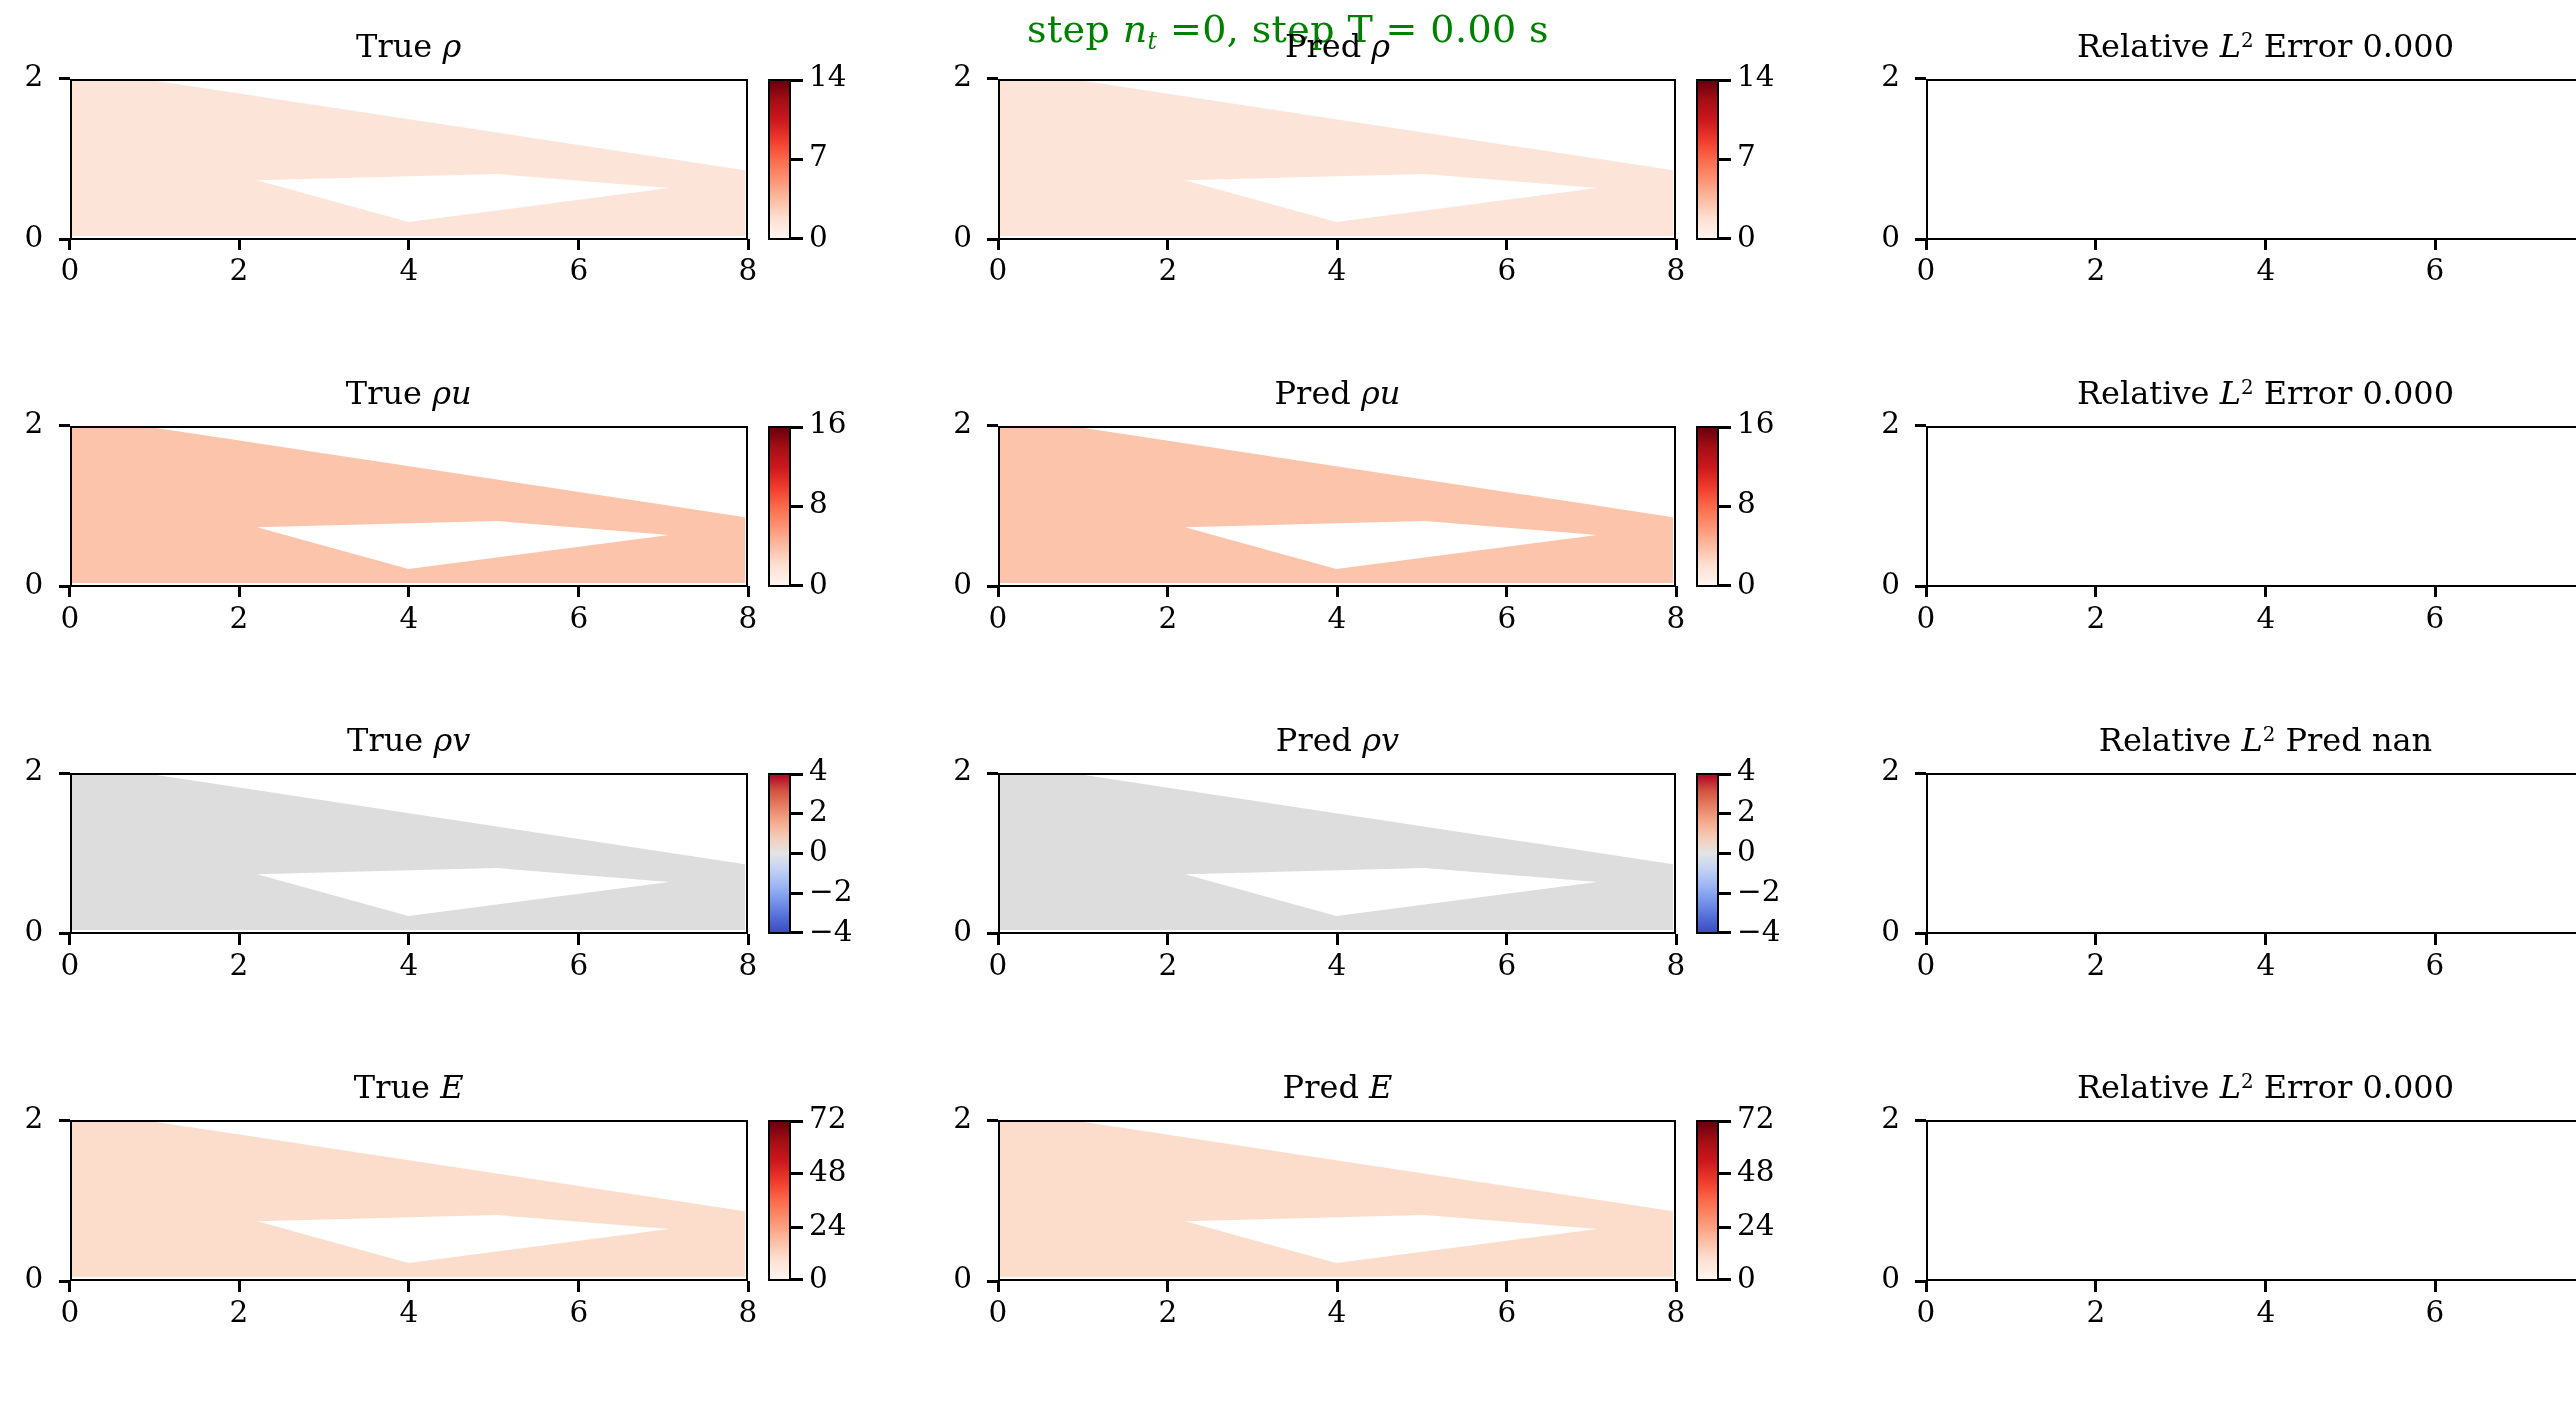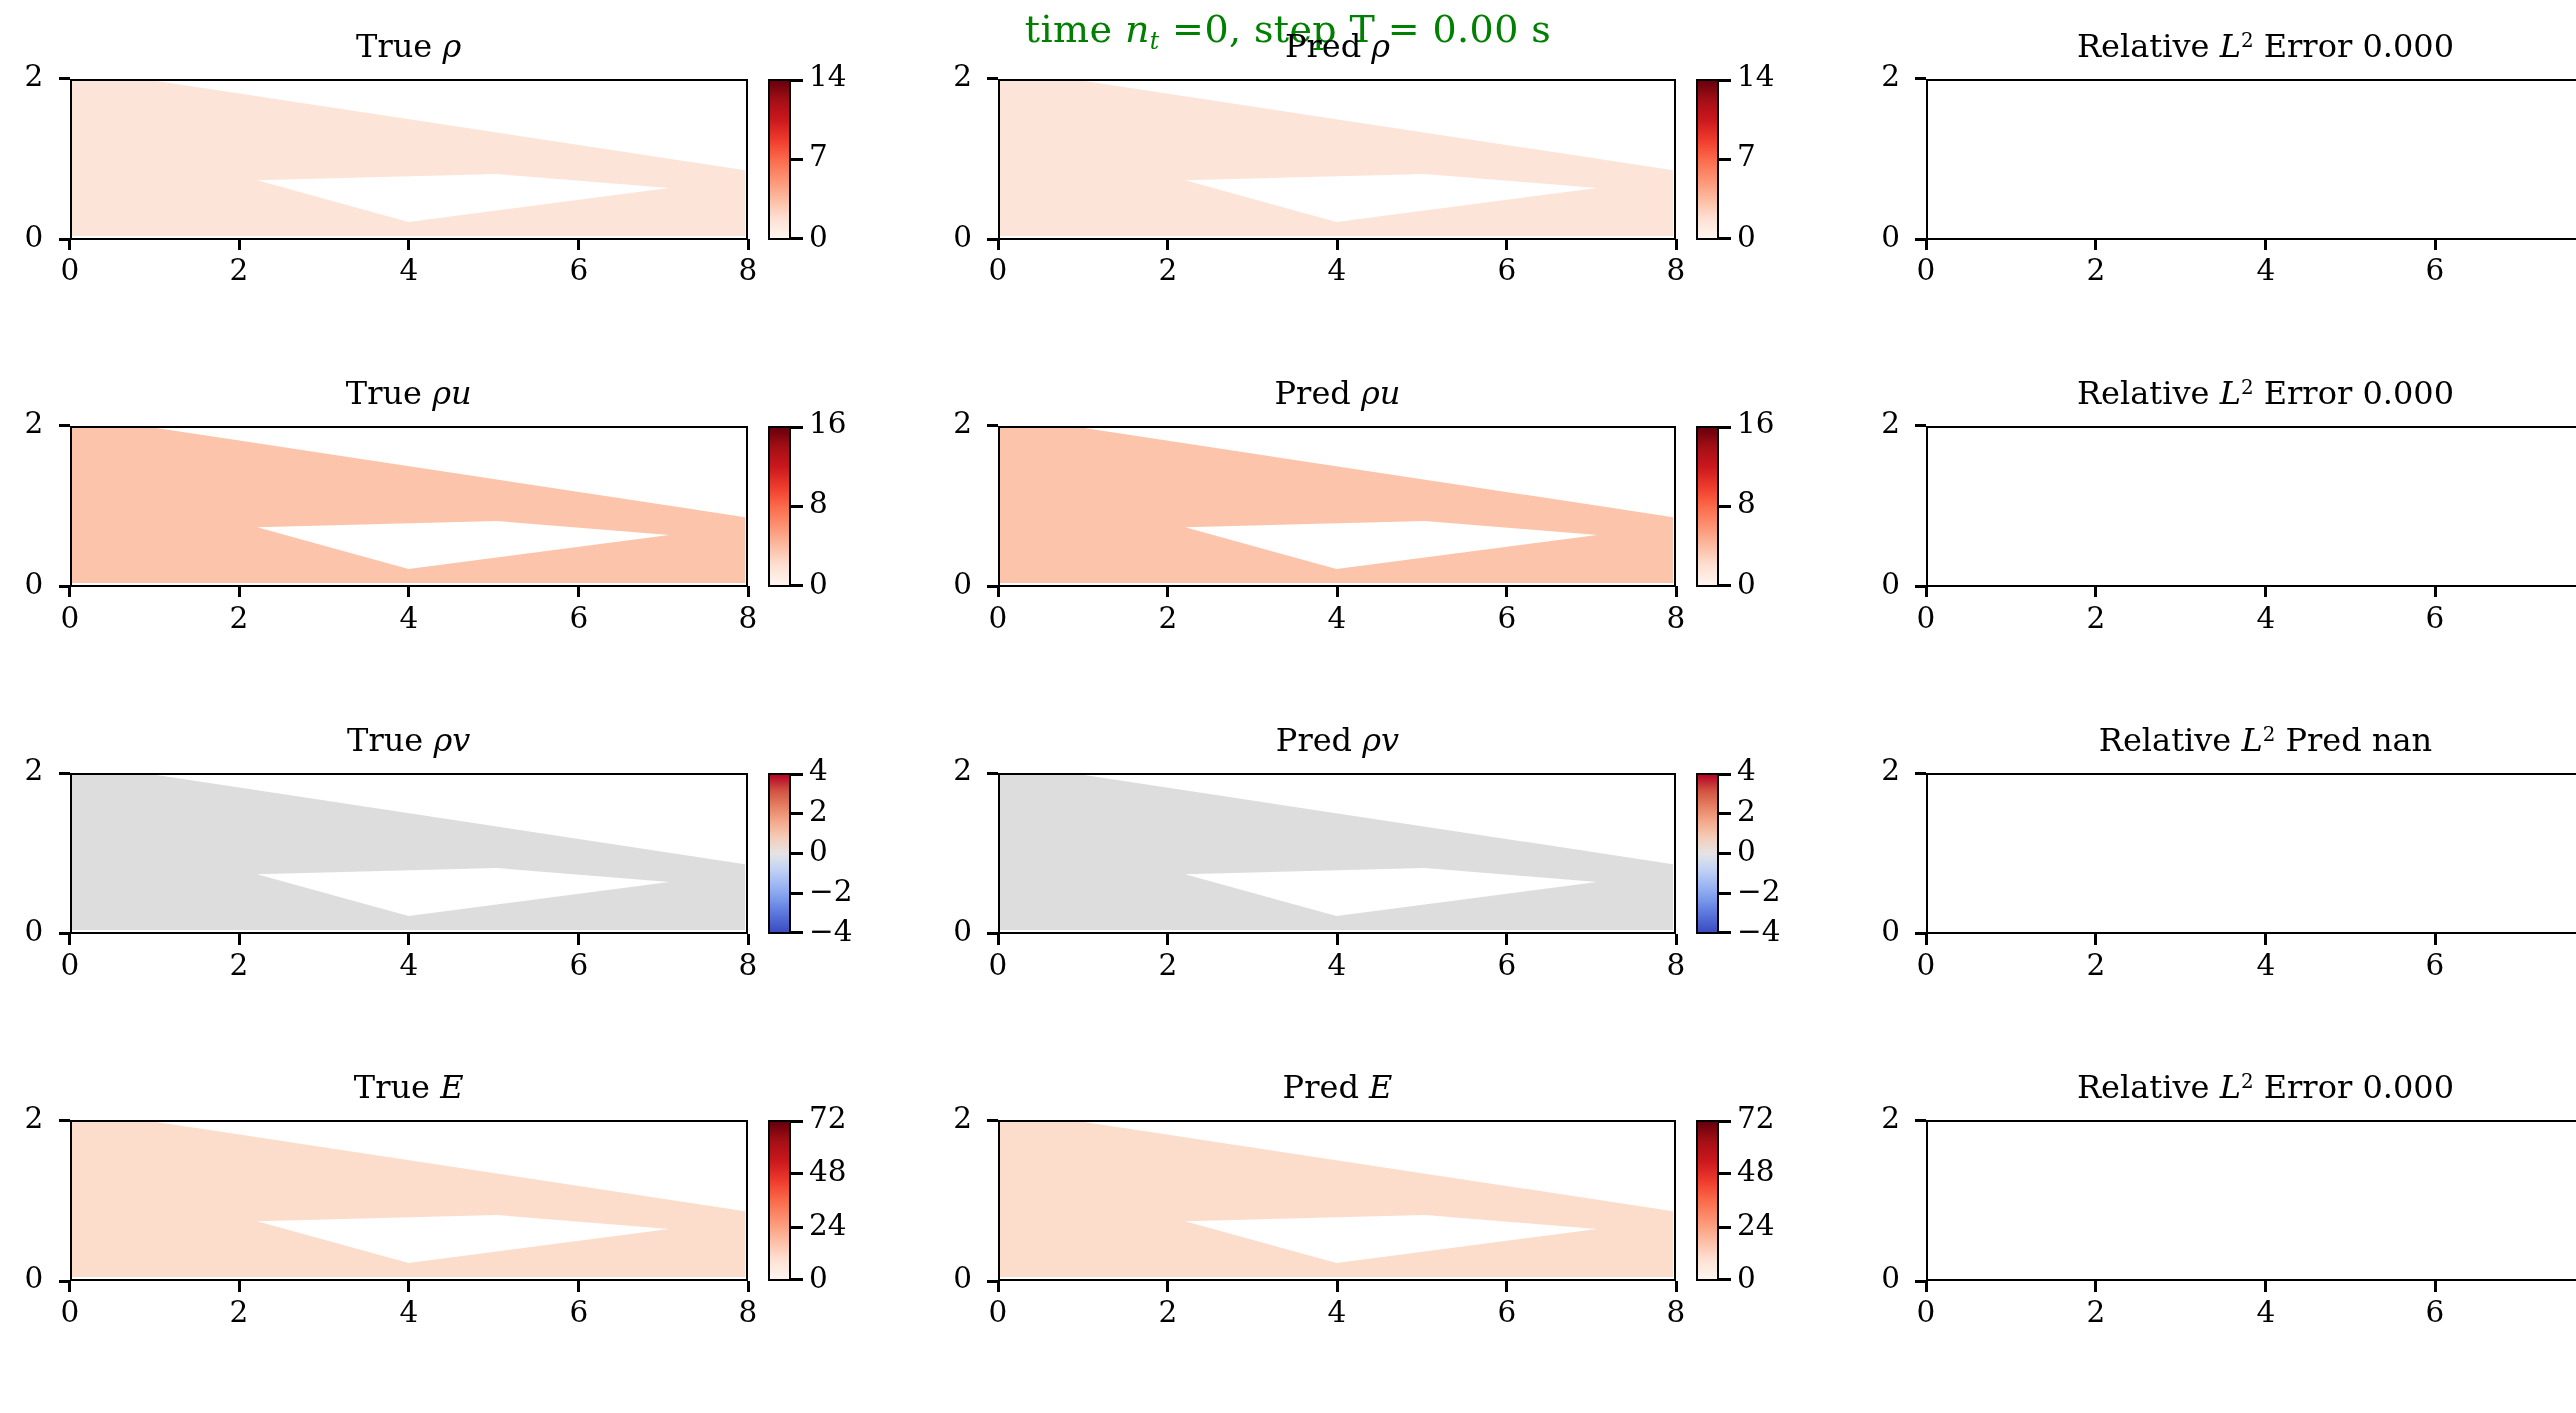--- a/index.html
+++ b/index.html
@@ -112,21 +112,21 @@
     position: absolute;
     font-size: 29.5px;
     white-space: nowrap;
     color: #000;
   }
 </style>
 </head>
 <body>
 
 <div id="suptitle">
-  <span>time </span><span class="mi">n</span><span class="sub">t</span><span> =</span><span>0</span><span>, step T = </span><span>0.00</span><span> s</span>
+  <span>step </span><span class="mi">n</span><span class="sub">t</span><span> =</span><span>0</span><span>, step T = </span><span>0.00</span><span> s</span>
 </div>
 
 <div id="grid">
     <div class="panel" style="left: -1.8px; top: 27px; width: 821px; height: 0.9px;">
       <div class="panel-title"><span>True </span><span class="mi">ρ</span><span></span></div>
     </div>
     <div class="axes" style="left: 70px; top: 79px; width: 678px; height: 161px;">
       <svg width="673" height="155" viewBox="0 0 100 100" preserveAspectRatio="none">
         <defs>
           <mask id="m0">

